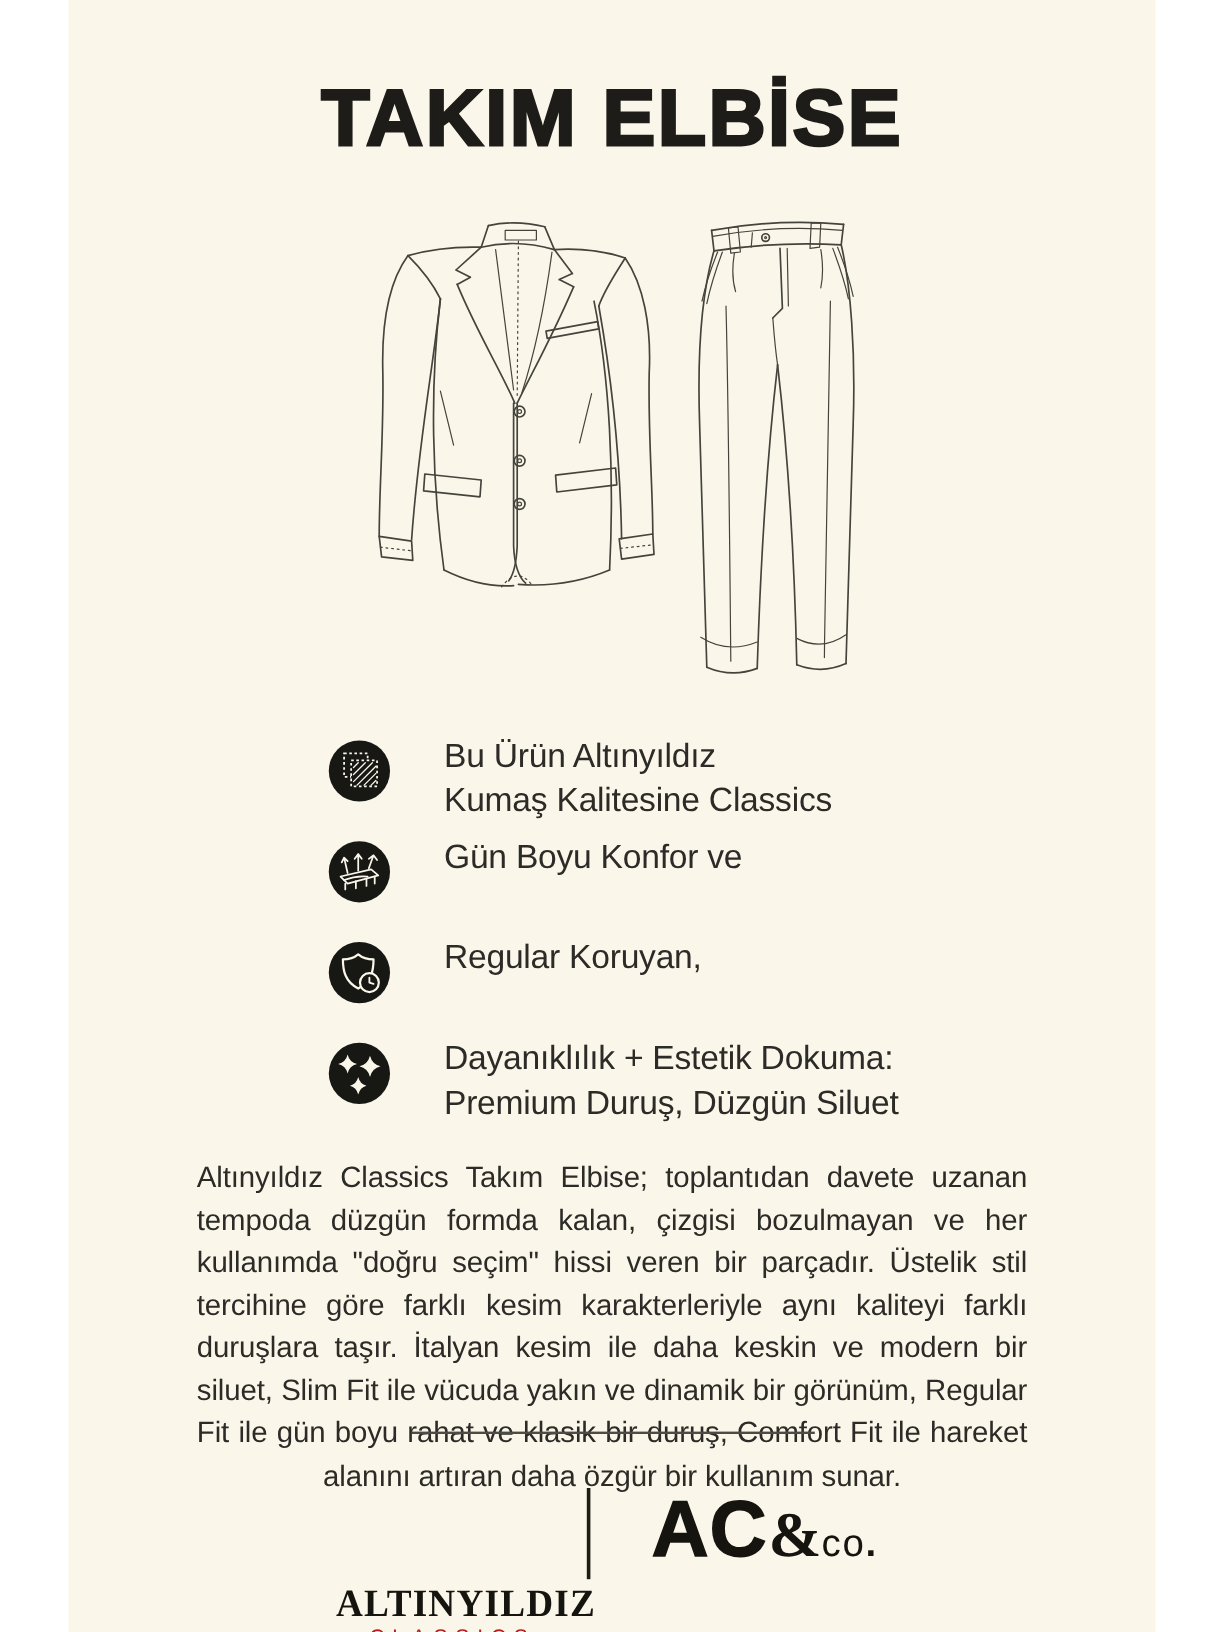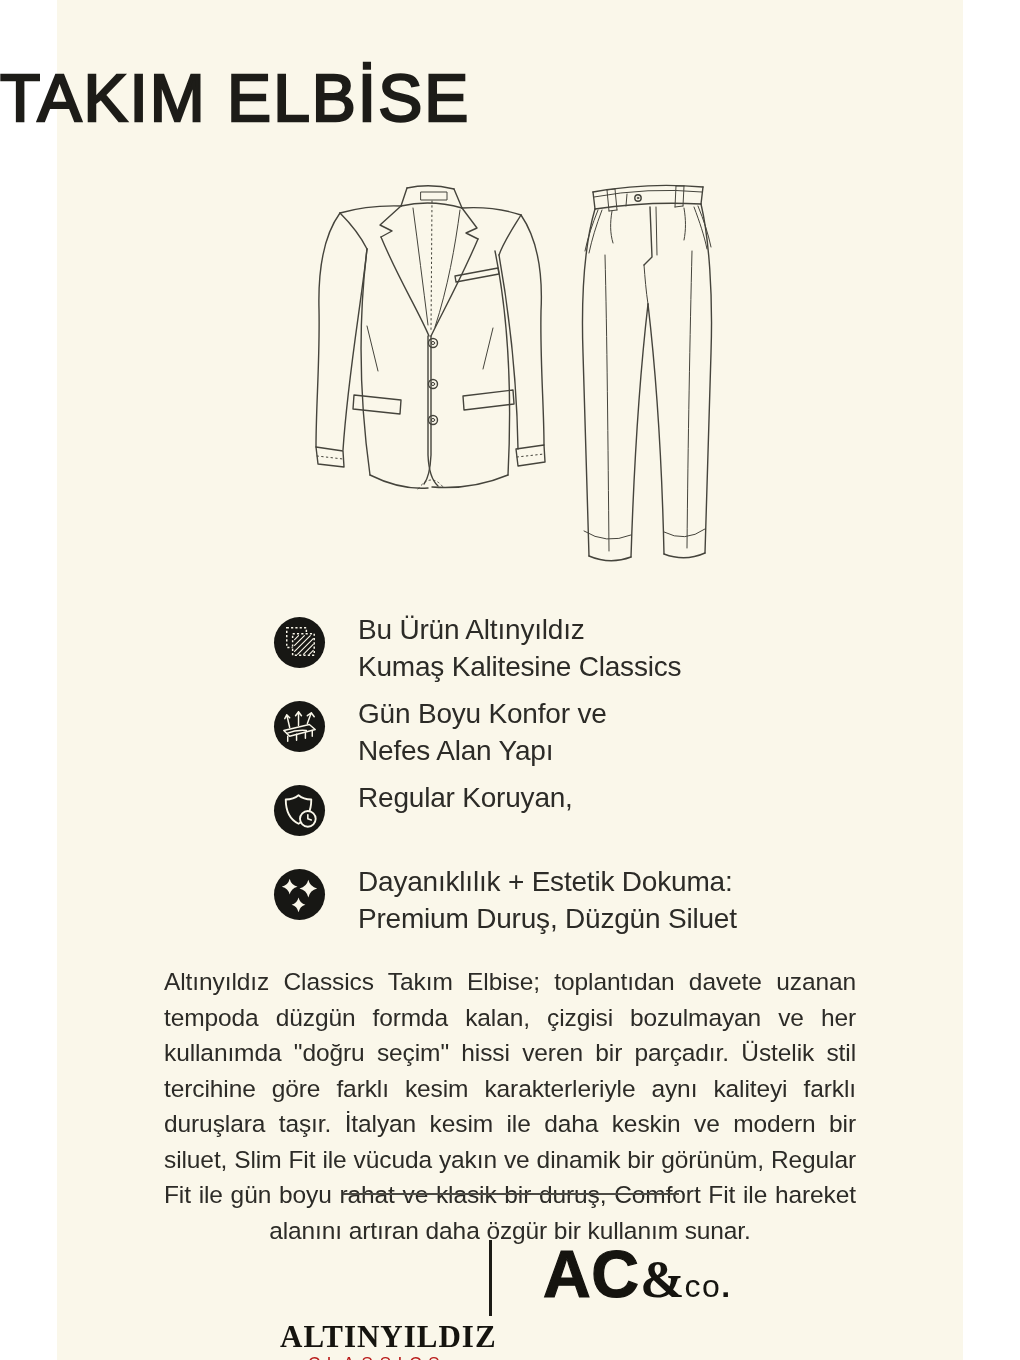--- a/index.html
+++ b/index.html
@@ -8,35 +8,35 @@
     position:relative; width:1020px; height:1360px; margin:0 auto;
     background:#ffffff; overflow:hidden;
     font-family:"Liberation Sans", sans-serif; color:#24231f;
   }
   .panel {
     position:absolute; left:57px; top:0; width:906px; height:1360px;
     background:#faf7ea;
   }
   .title {
     position:absolute; left:0; right:0; top:63px;
-    text-align:left; font-size:66px; line-height:70px; font-weight:400;
+    text-align:center; font-size:66px; line-height:70px; font-weight:700;
     letter-spacing:2px; color:#1d1c18;
     -webkit-text-stroke:2.4px #1d1c18;
   }
   .suit-svg { position:absolute; left:280px; top:172px; width:460px; height:412px; }
   .suit-svg path, .suit-svg line, .suit-svg rect, .suit-svg circle {
     fill:none; stroke:#45443c; stroke-width:1.4; stroke-linecap:round; stroke-linejoin:round;
   }
   .suit-svg .thin { stroke-width:1; }
   .suit-svg .dot  { stroke-dasharray:1.5 3.2; stroke-width:1; }
 
   .features { position:absolute; left:273px; top:611px; width:480px; }
   .feature-row { display:flex; align-items:flex-start; height:84px; }
   .feature-icon { width:53px; height:53px; flex:0 0 53px; margin-top:5px; }
-  .feature-text { margin-left:32px; font-size:28px; line-height:37px; color:#2c2b27; letter-spacing:-0.2px; }
+  .feature-text { margin-left:44px; font-size:28px; line-height:37px; color:#2c2b27; letter-spacing:-0.2px; }
 
   .description {
     position:absolute; left:164px; top:964px; width:692px;
     font-size:24.5px; line-height:35.5px; color:#2c2b27;
     text-align:justify; text-align-last:center; letter-spacing:-0.1px;
   }
   .divider { position:absolute; left:343px; top:1193px; width:336px; height:2px; background:#4c4b44; }
 
   .brand-block { position:absolute; left:280px; top:1320px; width:188px; text-align:center; color:#15140f; }
   .brand-primary {
@@ -191,21 +191,20 @@
           <path d="M11,31 L37,25 L43,30 L17,37 Z"></path>
           <path d="M14,34 Q24,30 34,31"></path>
           <path d="M15,37 L15,42 M24,35 L24,41 M33,33 L33,39 M40,31 L40,37"></path>
           <path d="M17,28 L14,15 M12,19 L14,15 L17,18"></path>
           <path d="M26,26 L26,12 M23,16 L26,12 L29,16"></path>
           <path d="M35,24 L39,13 M35,16 L39,13 L42,17"></path>
         </g>
       </svg>
       <div class="feature-text">
         <div>Gün Boyu Konfor ve</div>
-        <div>Nefes Alan Yapı</div>
       </div>
     </div>
 
     <div class="feature-row">
       <svg class="feature-icon" viewBox="0 0 54 54">
         <circle class="icon-circle" cx="27" cy="27" r="26"></circle>
         <g class="icon-stroke" style="stroke-width:1.9">
           <path d="M26,11.5 C29.5,14.5 34.5,15.8 39,15.8 C39,25.5 37,35 26,40.5 C15,35 13,25.5 13,15.8 C17.5,15.8 22.5,14.5 26,11.5 Z"></path>
         </g>
         <circle cx="35.5" cy="35.5" r="8" fill="#171714" stroke="#faf7ea" stroke-width="1.9"></circle>

